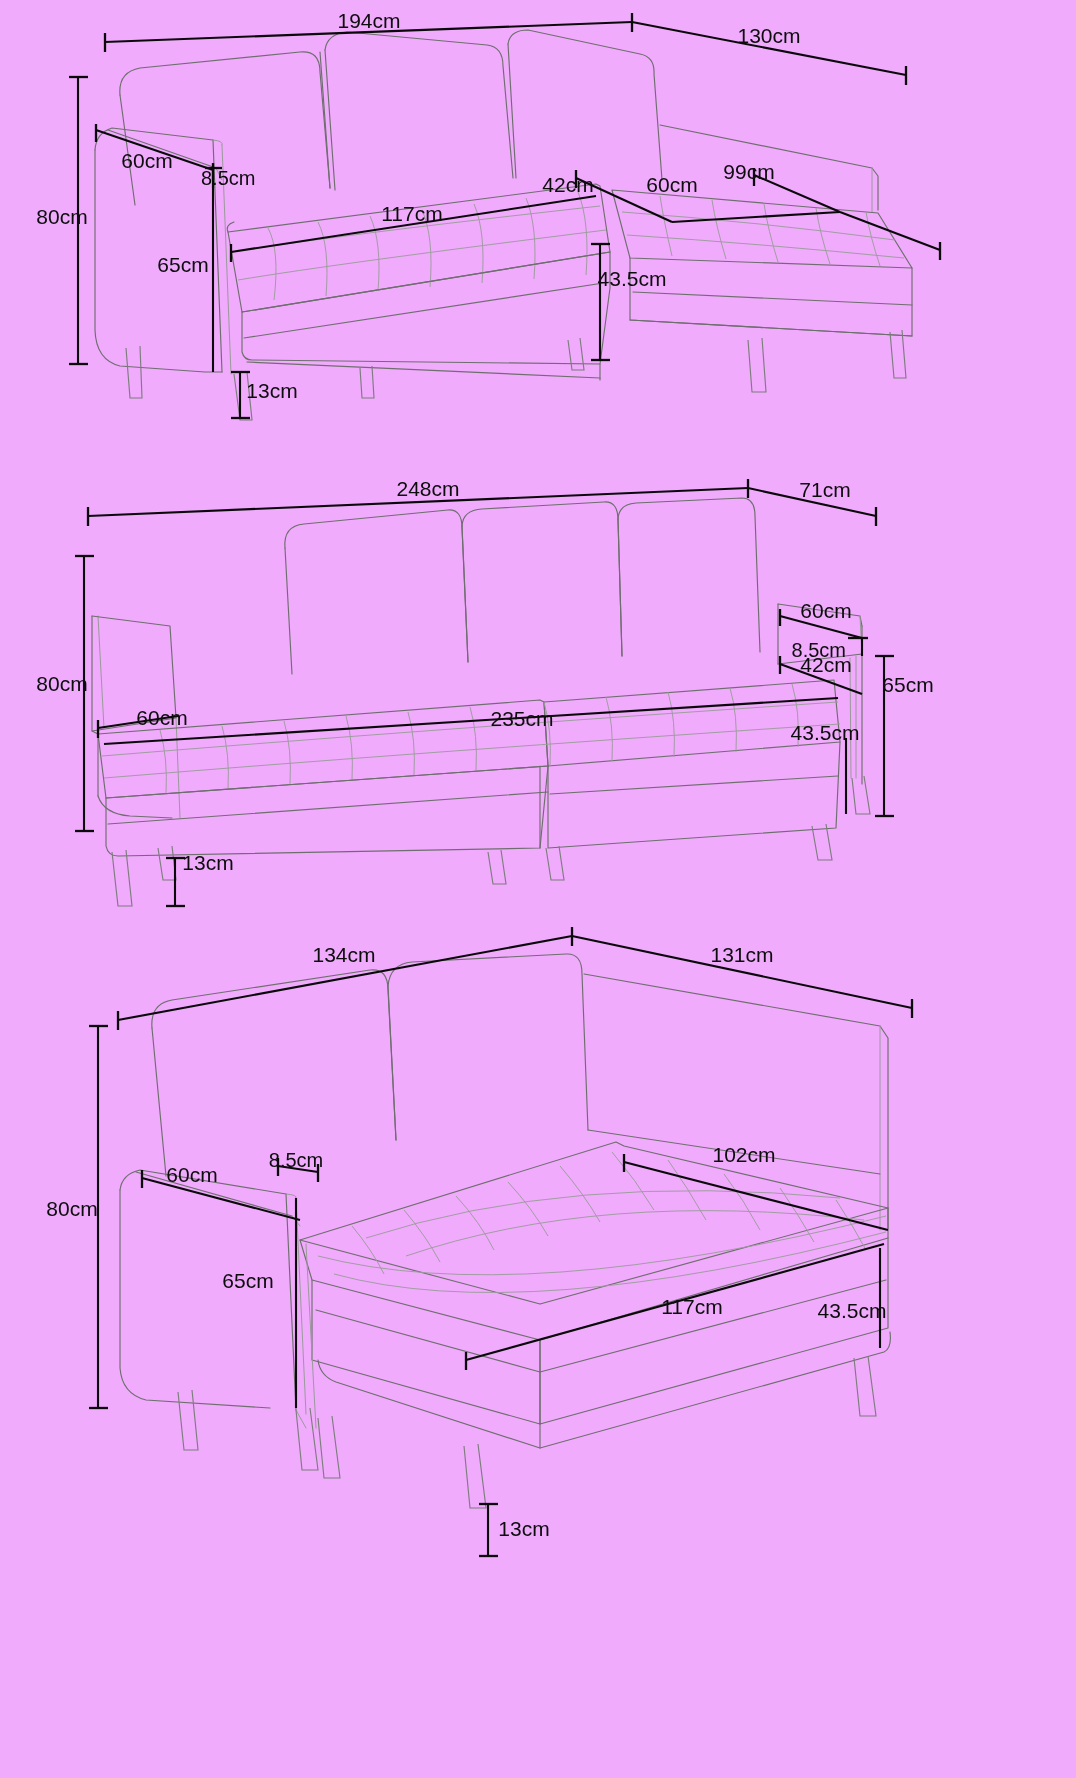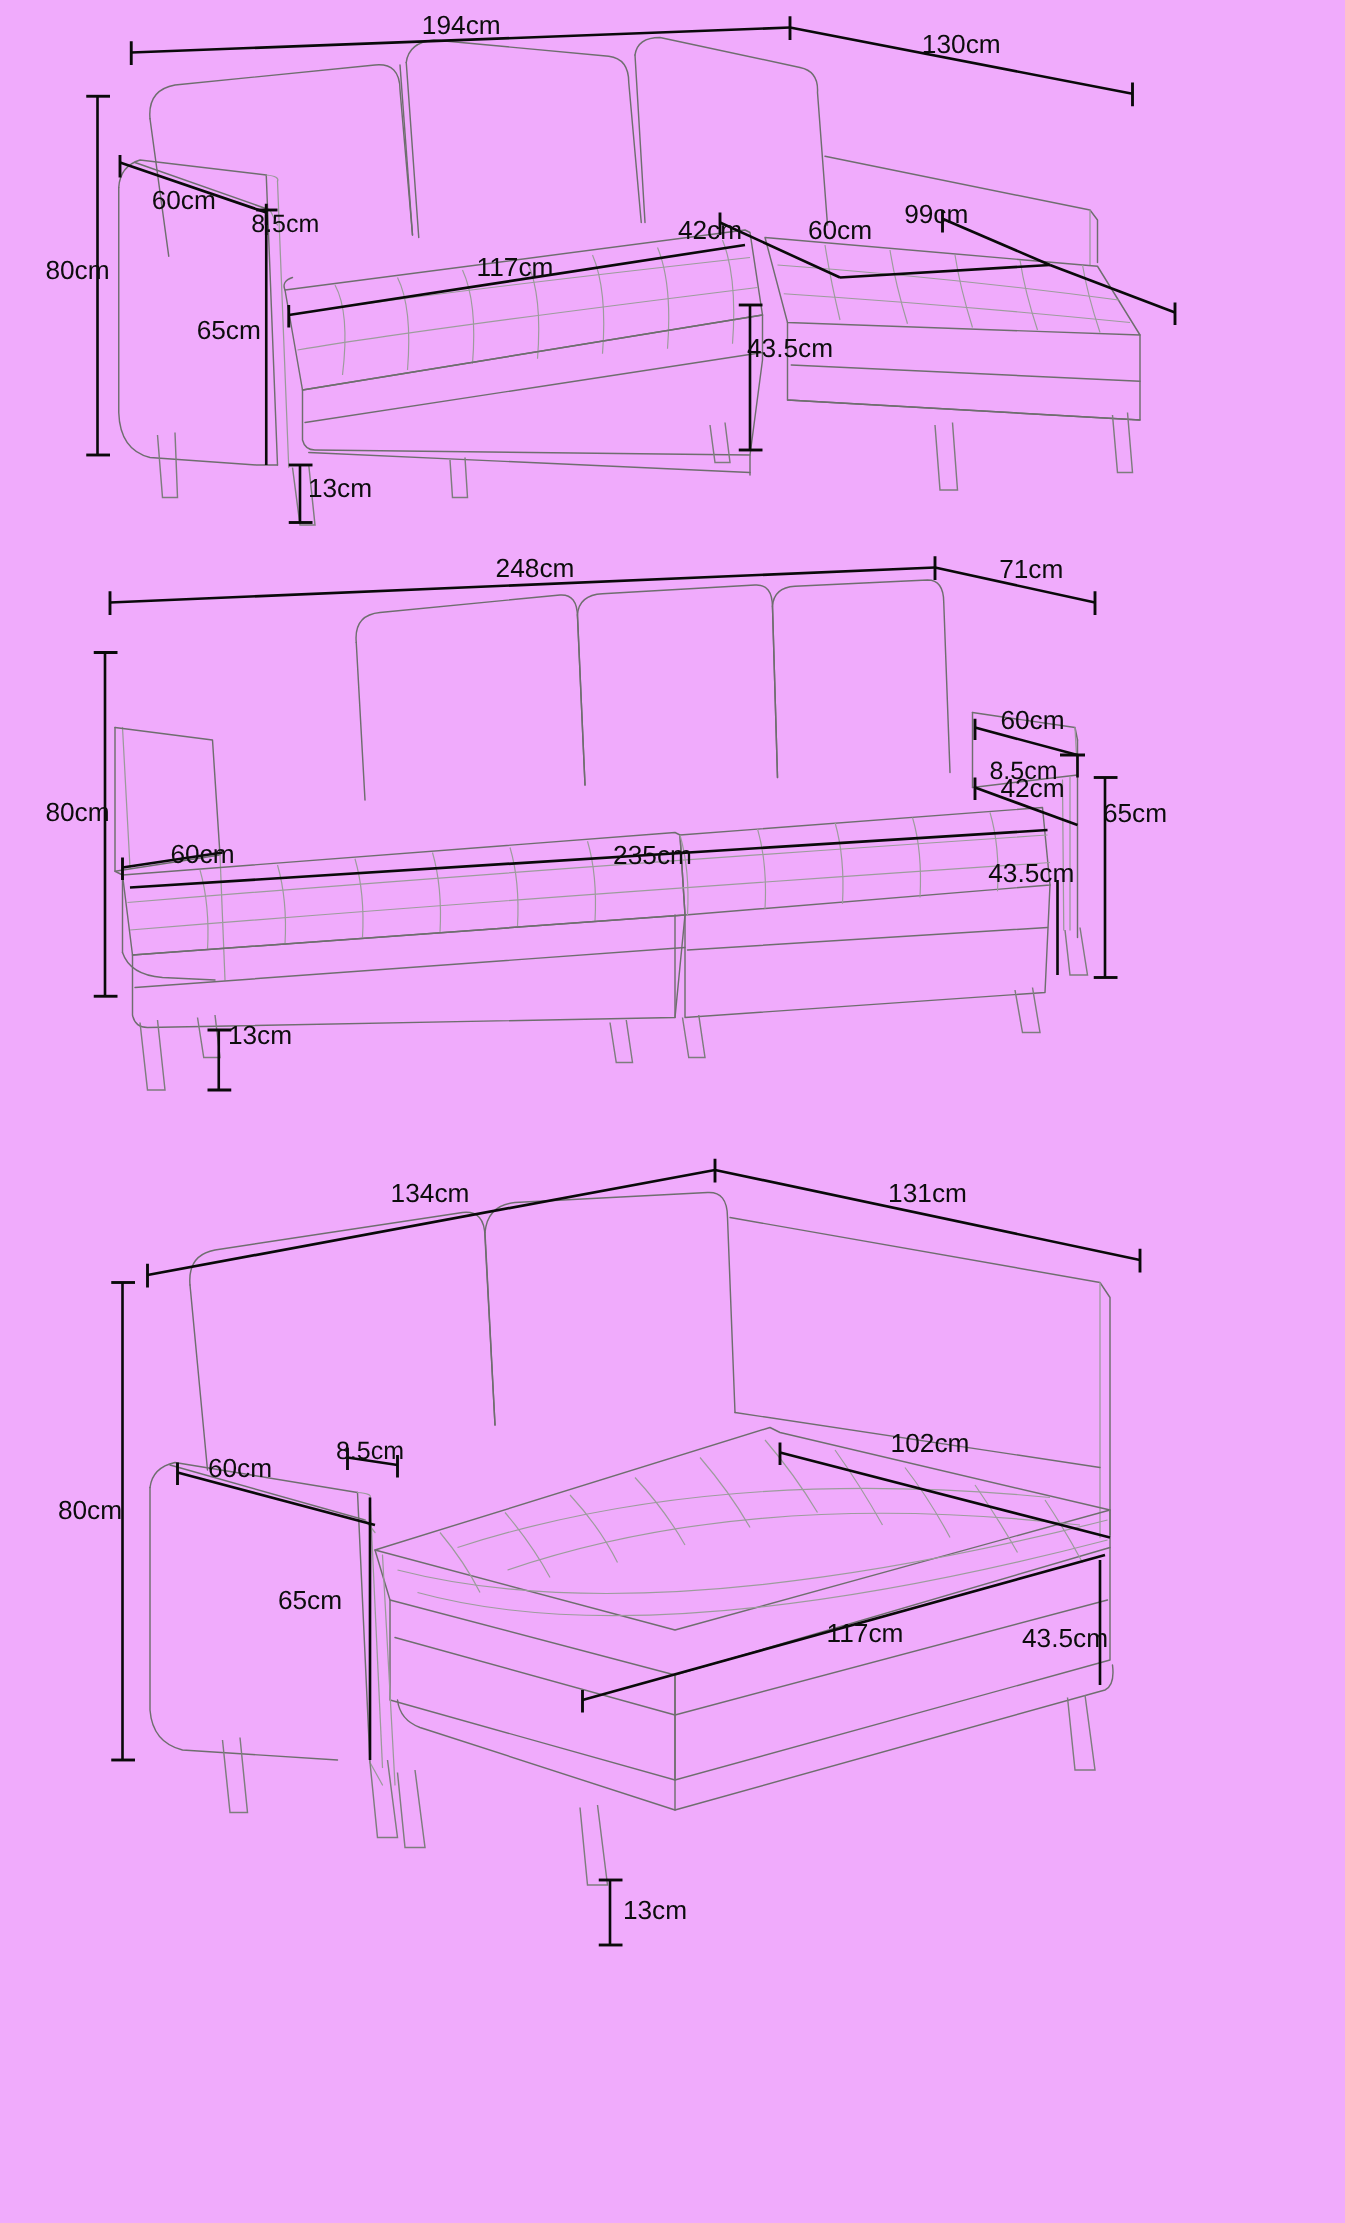--- a/index.html
+++ b/index.html
@@ -20,21 +20,21 @@
     width: 1076px;
     height: 1778px;
     background: #f0abfc;
   }
   .diagram {
     position: absolute;
     left: 0;
     width: 1076px;
   }
   #fig1 { top: 0;    height: 440px; }
-  #fig2 { top: 432px; height: 450px; }
+  #fig2 { top: 466px; height: 450px; }
   #fig3 { top: 908px; height: 888px; }
   .diagram svg {
     display: block;
     width: 1076px;
   }
   .dim-label {
     font-family: "Liberation Sans", sans-serif;
     font-size: 21px;
     fill: #0d0d0d;
     dominant-baseline: middle;

